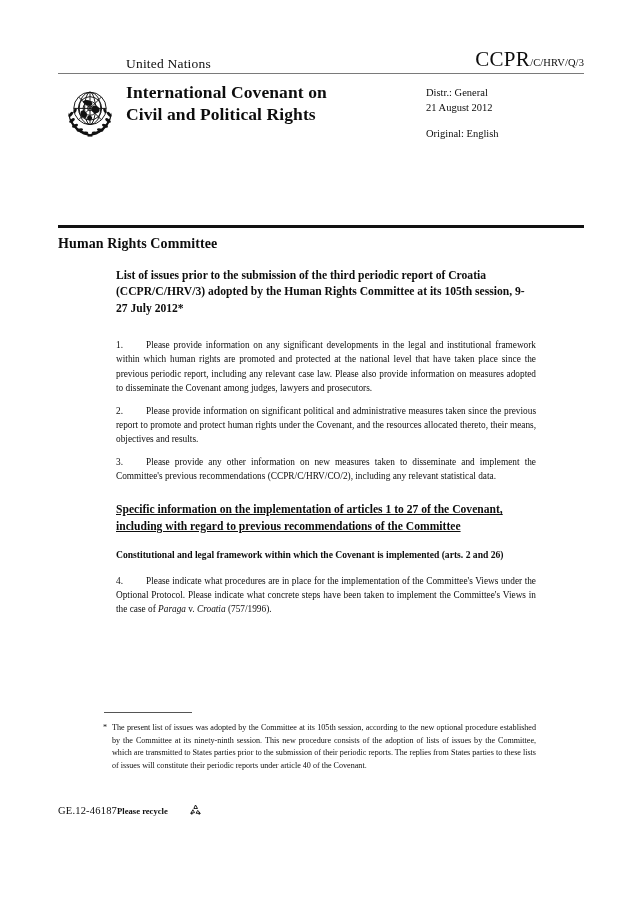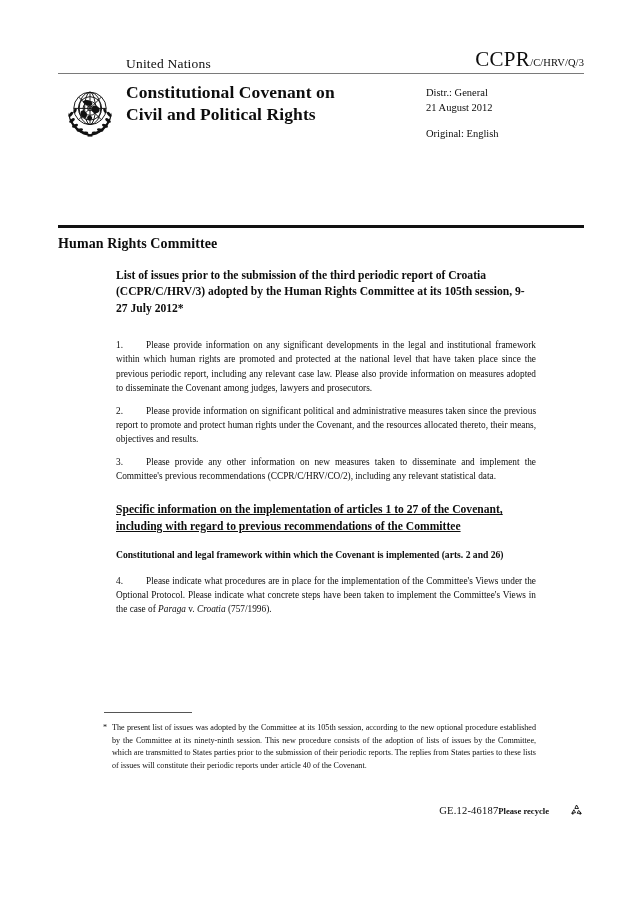--- a/index.html
+++ b/index.html
@@ -186,21 +186,21 @@
   }
 
   
   .footer {
     position: absolute;
     left: 58px;
     top: 803px;
     width: 526px;
     display: flex;
     align-items: center;
-    justify-content: flex-end;
+    justify-content: flex-start;
   }
   .job-number {
     font-size: 10.5px;
     letter-spacing: 0.2px;
   }
   .recycle {
     display: flex;
     align-items: center;
     gap: 20px;
     font-size: 8.6px;
@@ -267,21 +267,21 @@
             <ellipse cx="67" cy="78" rx="5.4" ry="2.6" transform="rotate(12 67 78)"></ellipse>
             <ellipse cx="58" cy="83" rx="5" ry="2.5" transform="rotate(4 58 83)"></ellipse>
             <ellipse cx="75" cy="46" rx="4.4" ry="2.3" transform="rotate(62 75 46)"></ellipse>
 
             <path d="M46 86 h8 v3 h-8 z"></path>
           </g>
         </svg>
       </div>
 
       <div class="title-block">
-        <div>Constitutional Covenant on</div>
+        <div>International Covenant on</div>
         <div>Civil and Political Rights</div>
       </div>
 
       <div class="distr-block">
         <div>Distr.: General</div>
         <div>21 August 2012</div>
         <div class="gap"></div>
         <div>Original: English</div>
       </div>
 

